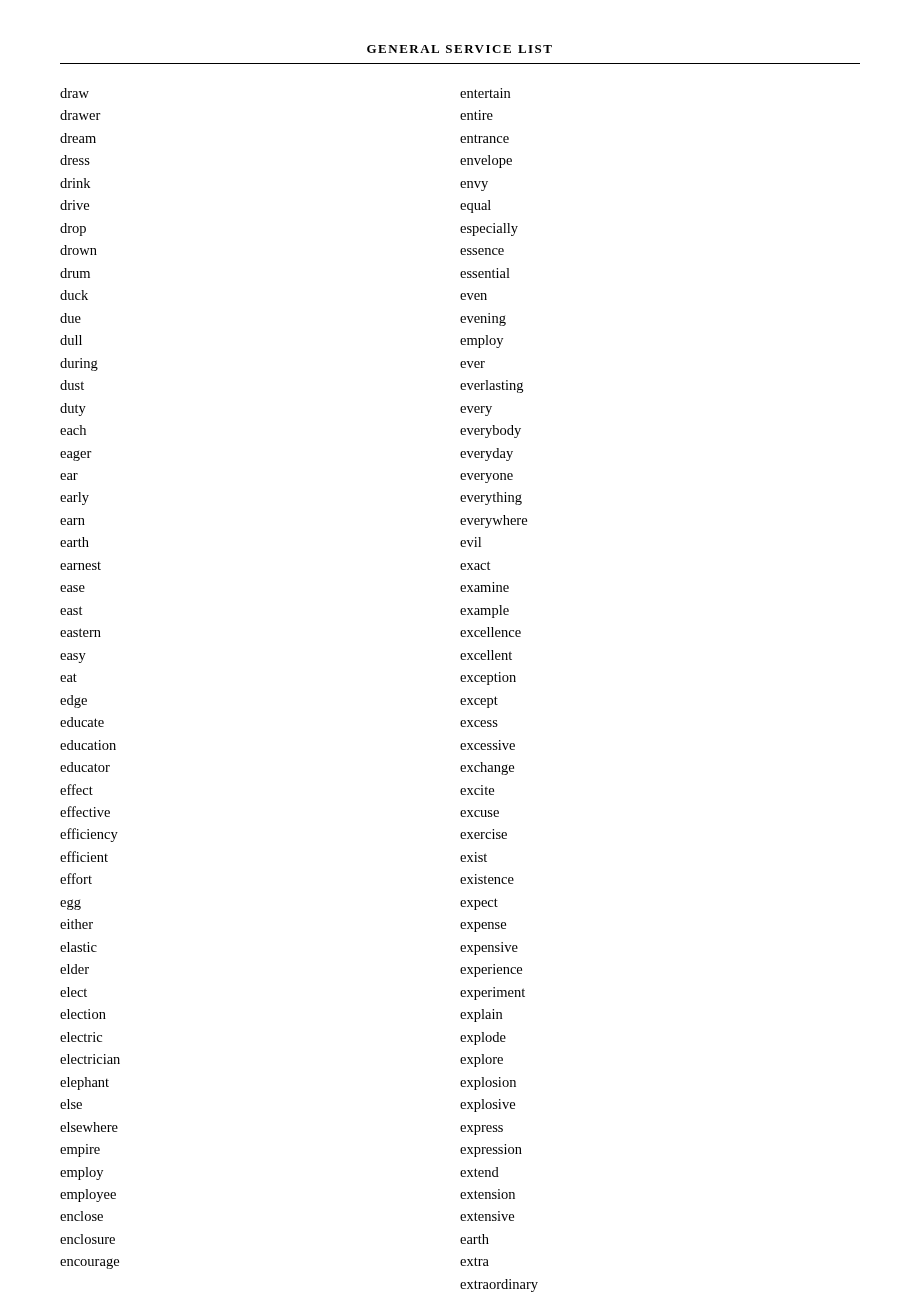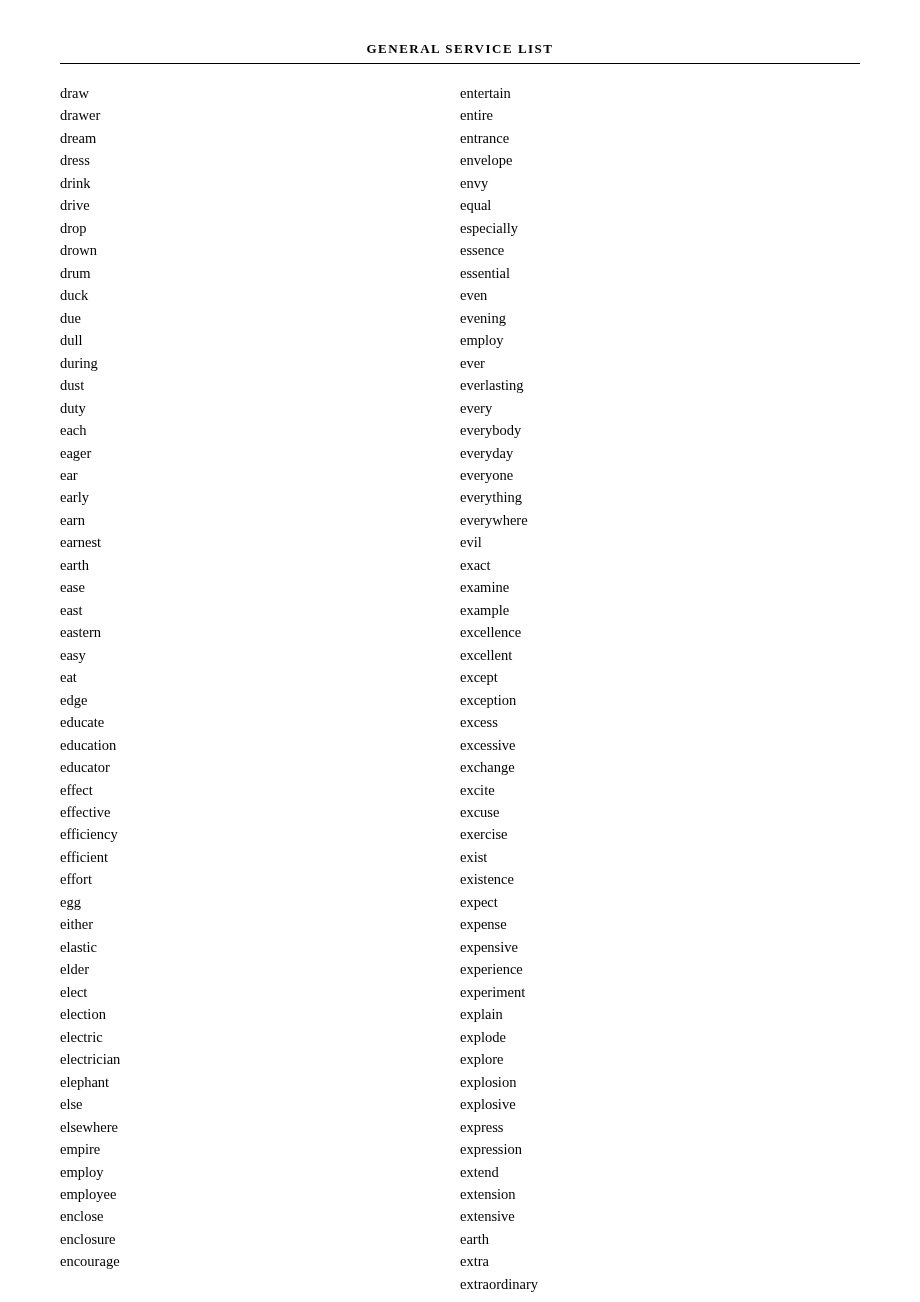--- a/index.html
+++ b/index.html
@@ -84,22 +84,22 @@
         <div class="word">due</div>
         <div class="word">dull</div>
         <div class="word">during</div>
         <div class="word">dust</div>
         <div class="word">duty</div>
         <div class="word">each</div>
         <div class="word">eager</div>
         <div class="word">ear</div>
         <div class="word">early</div>
         <div class="word">earn</div>
+        <div class="word">earth</div>
         <div class="word">earnest</div>
-        <div class="word">earth</div>
         <div class="word">ease</div>
         <div class="word">east</div>
         <div class="word">eastern</div>
         <div class="word">easy</div>
         <div class="word">eat</div>
         <div class="word">edge</div>
         <div class="word">educate</div>
         <div class="word">education</div>
         <div class="word">educator</div>
         <div class="word">effect</div>
@@ -145,22 +145,22 @@
         <div class="word">everyday</div>
         <div class="word">everyone</div>
         <div class="word">everything</div>
         <div class="word">everywhere</div>
         <div class="word">evil</div>
         <div class="word">exact</div>
         <div class="word">examine</div>
         <div class="word">example</div>
         <div class="word">excellence</div>
         <div class="word">excellent</div>
+        <div class="word">exception</div>
         <div class="word">except</div>
-        <div class="word">exception</div>
         <div class="word">excess</div>
         <div class="word">excessive</div>
         <div class="word">exchange</div>
         <div class="word">excite</div>
         <div class="word">excuse</div>
         <div class="word">exercise</div>
         <div class="word">exist</div>
         <div class="word">existence</div>
         <div class="word">expect</div>
         <div class="word">expense</div>

